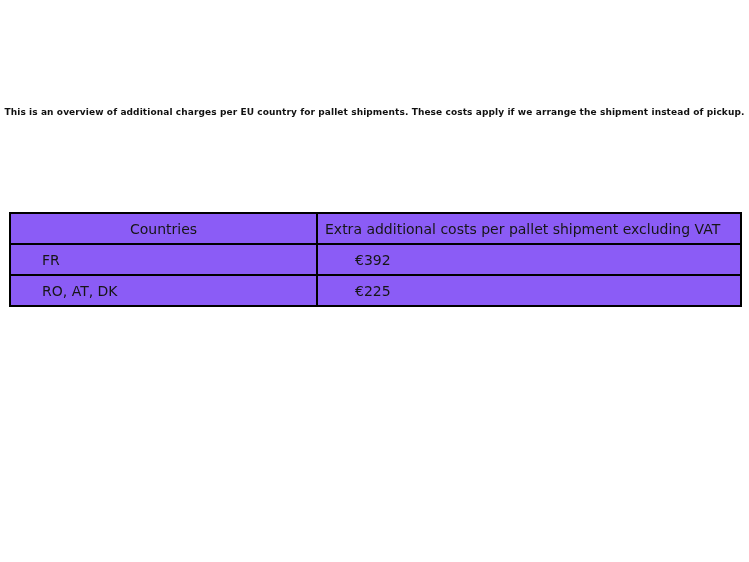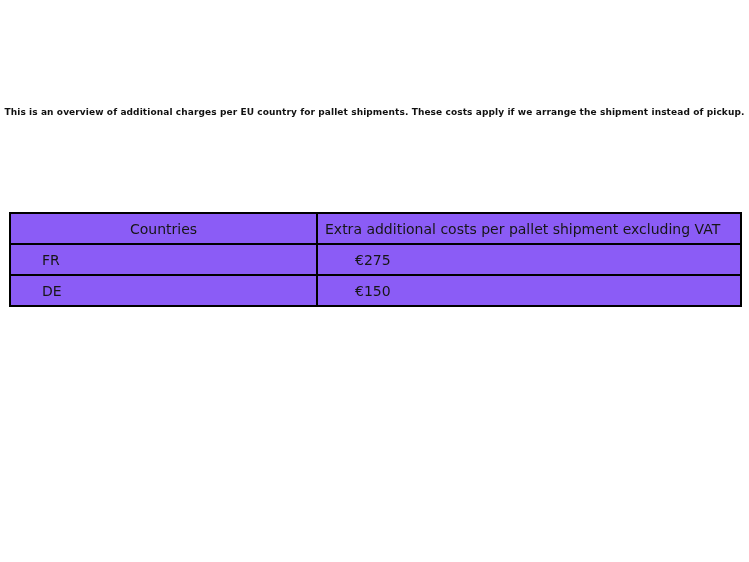--- a/index.html
+++ b/index.html
@@ -81,22 +81,22 @@
     </colgroup>
     <thead>
       <tr>
         <th class="header-countries">Countries</th>
         <th class="header-costs">Extra additional costs per pallet shipment excluding VAT</th>
       </tr>
     </thead>
     <tbody>
       <tr>
         <td class="cell-countries">FR</td>
-        <td class="cell-cost">€275</td>
+        <td class="cell-cost">€392</td>
       </tr>
       <tr>
-        <td class="cell-countries">DE</td>
-        <td class="cell-cost">€150</td>
+        <td class="cell-countries">RO, AT, DK</td>
+        <td class="cell-cost">€225</td>
       </tr>
     </tbody>
   </table>
 
 </div>
 
 </body></html>

